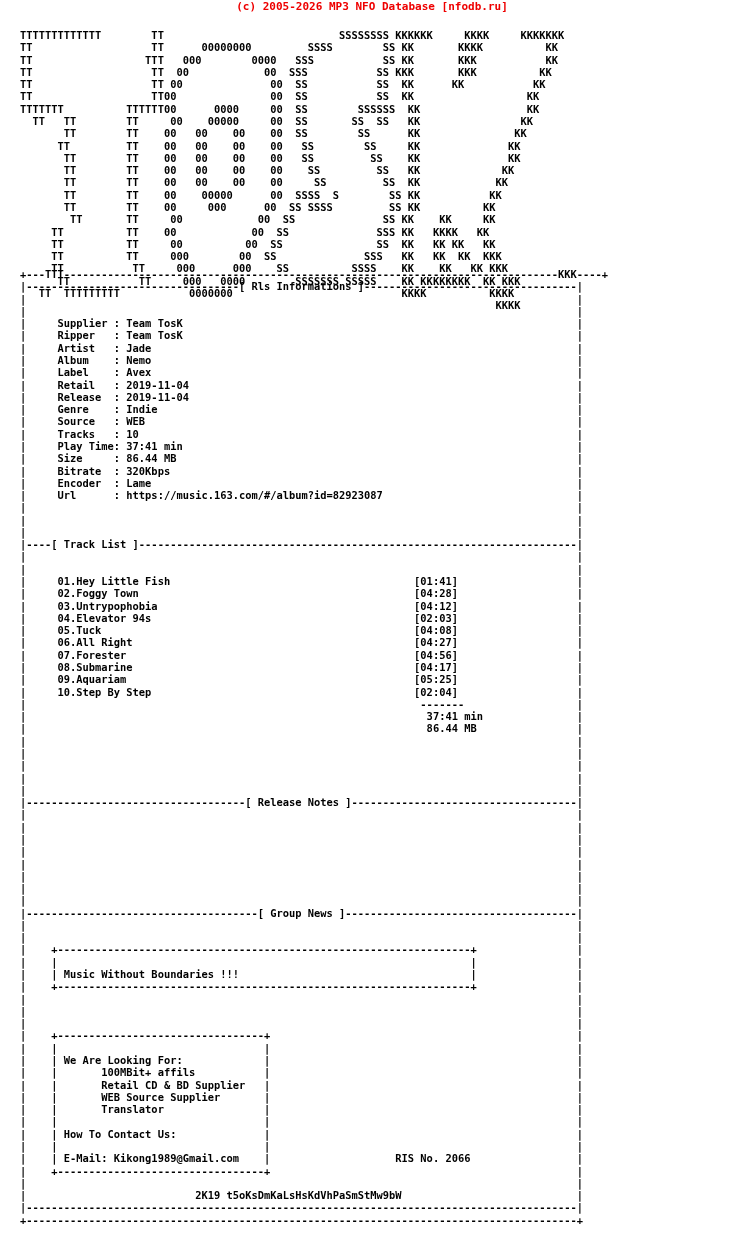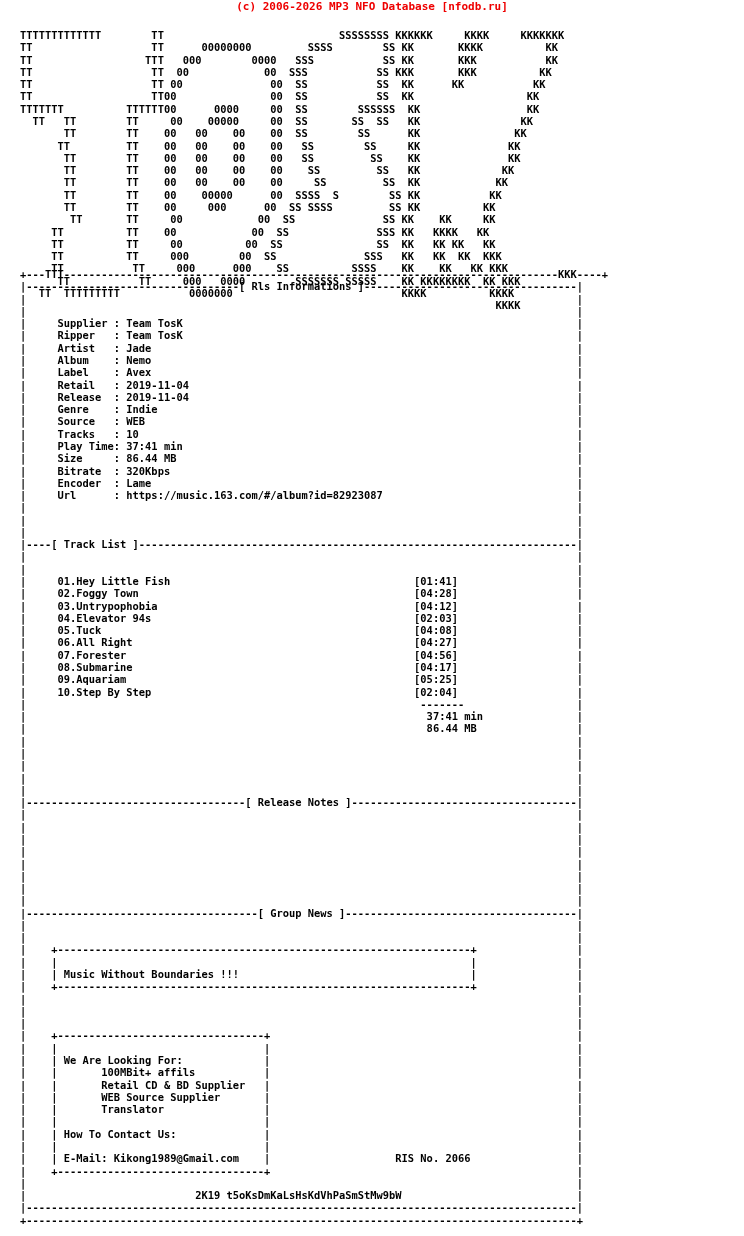--- a/index.html
+++ b/index.html
@@ -51,21 +51,21 @@
     position: absolute;
     top: 252px;
     left: 4px;
   }
 </style>
 </head>
 <body>
 
 <div id="nfo">
 
-  <div class="dbheader">(c) 2006-2026 MP3 NFO Database [nfodb.ru]</div>
+  <div class="dbheader">(c) 2005-2026 MP3 NFO Database [nfodb.ru]</div>
 
   <pre class="artblock" id="art">TTTTTTTTTTTTT        TT                            SSSSSSSS KKKKKK     KKKK     KKKKKKK
 TT                   TT      00000000         SSSS        SS KK       KKKK          KK
 TT                  TTT   000        0000   SSS           SS KK       KKK           KK
 TT                   TT  00            00  SSS           SS KKK       KKK          KK
 TT                   TT 00              00  SS           SS  KK      KK           KK
 TT                   TT00               00  SS           SS  KK                  KK
 TTTTTTT          TTTTTT00      0000     00  SS        SSSSSS  KK                 KK
   TT   TT        TT     00    00000     00  SS       SS  SS   KK                KK
        TT        TT    00   00    00    00  SS        SS      KK               KK

